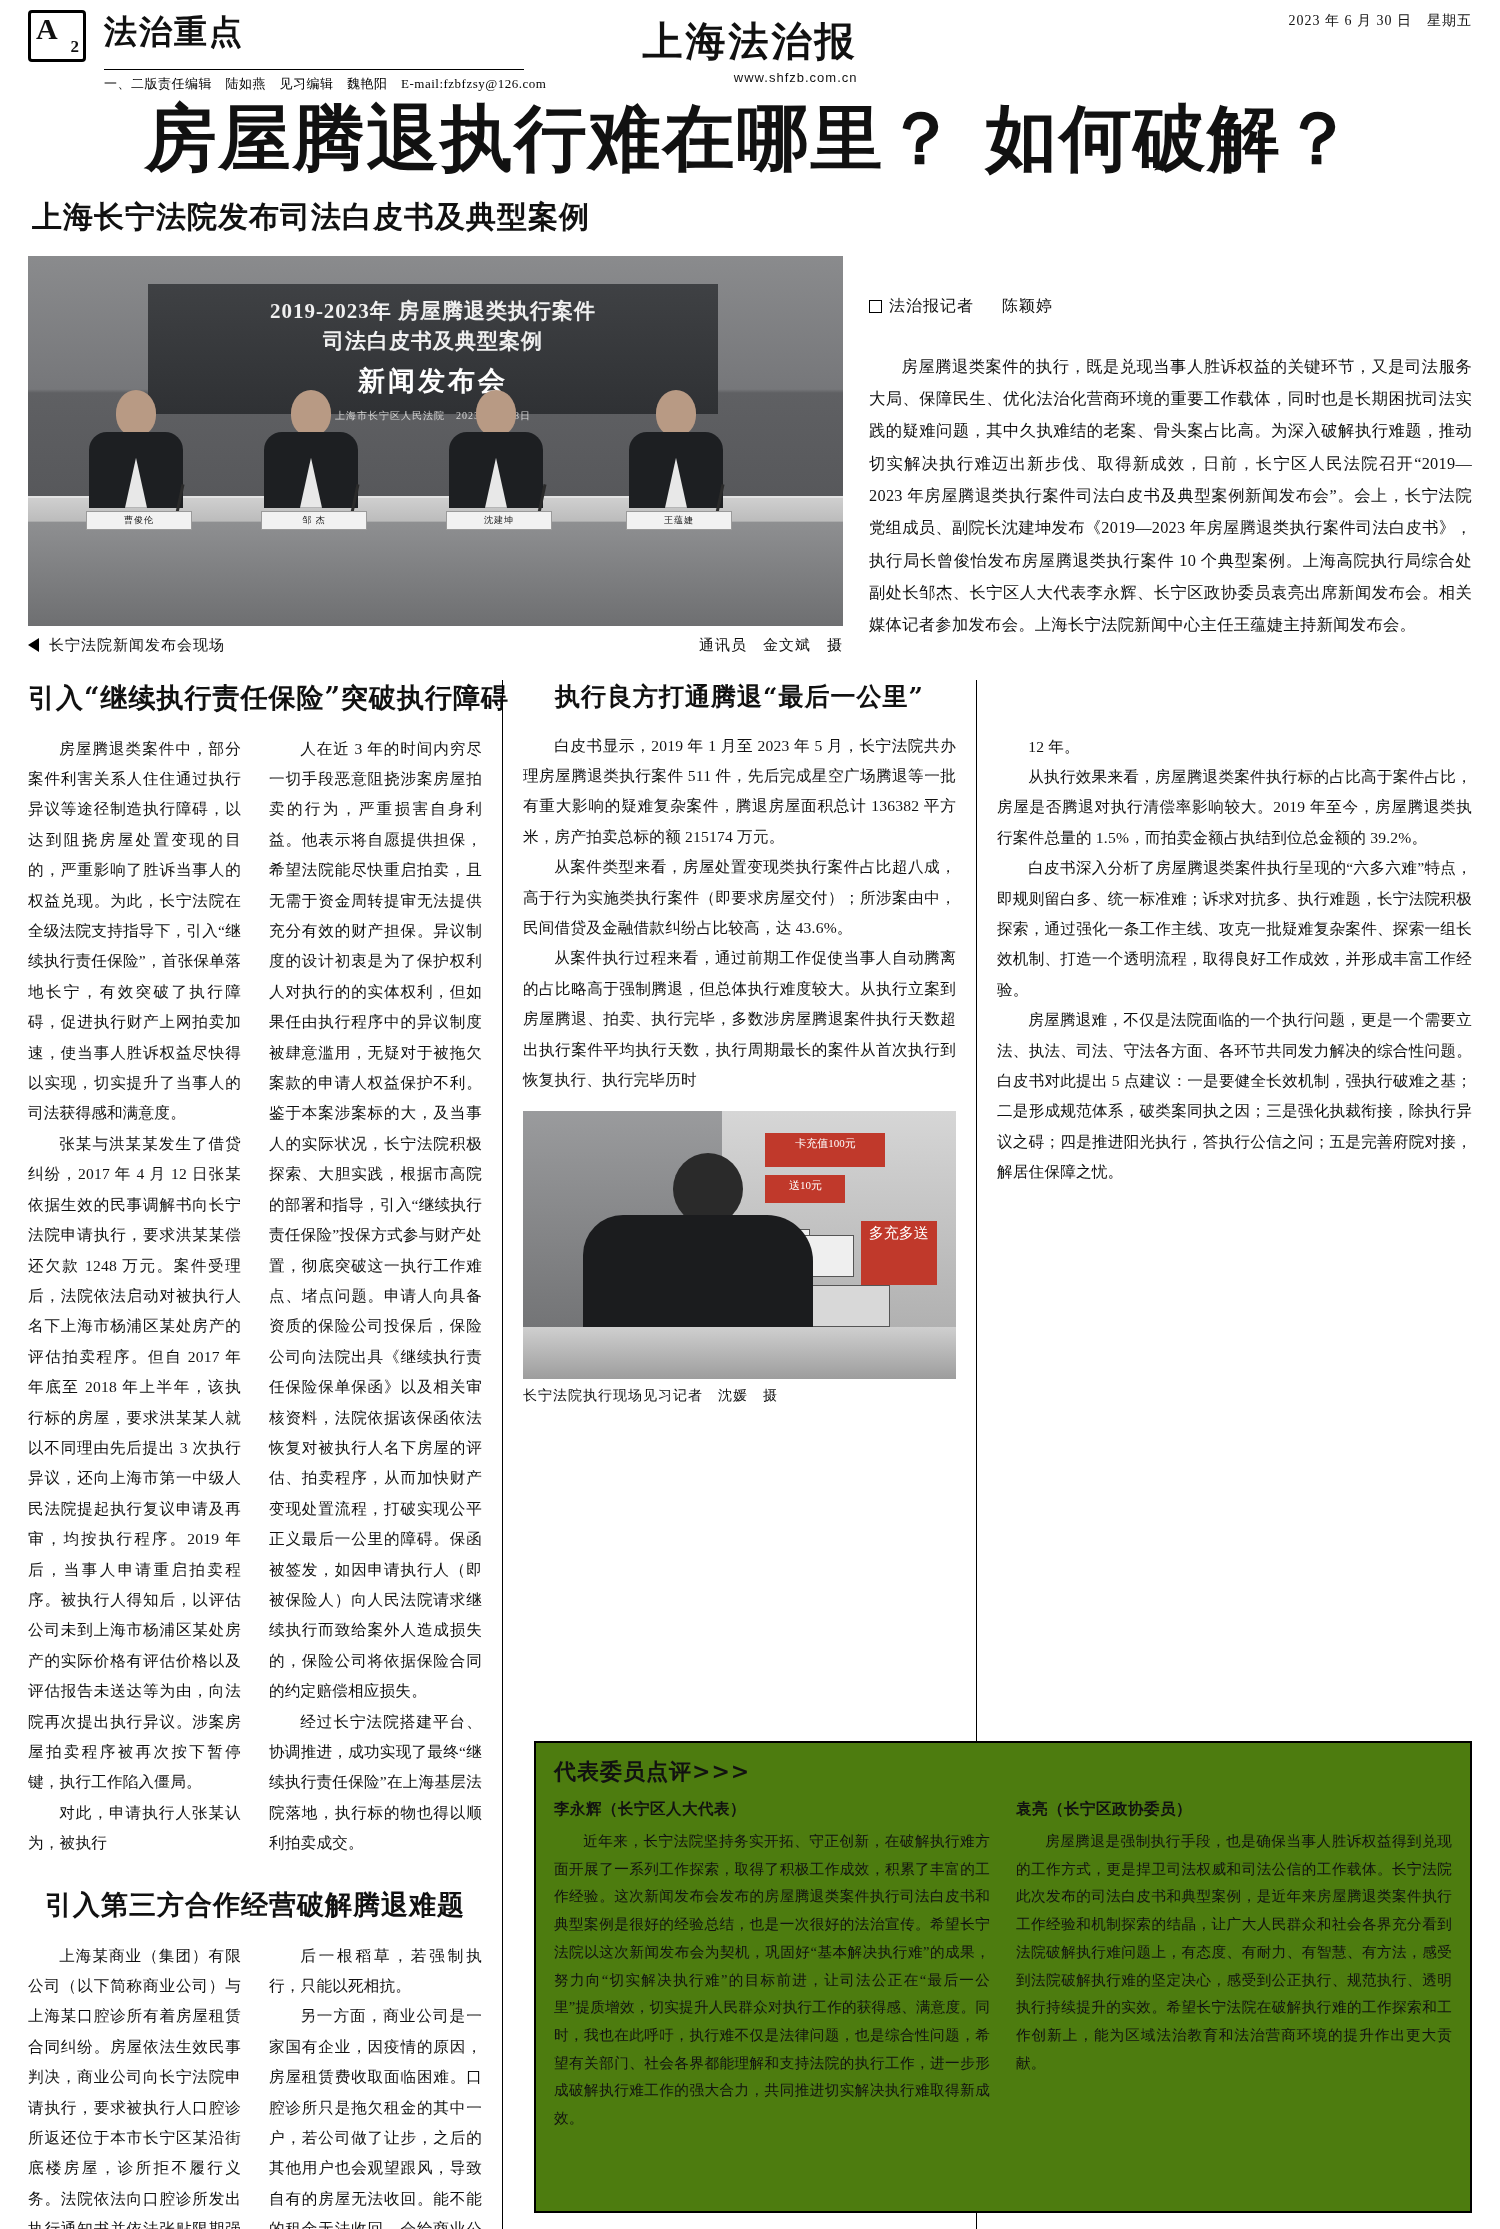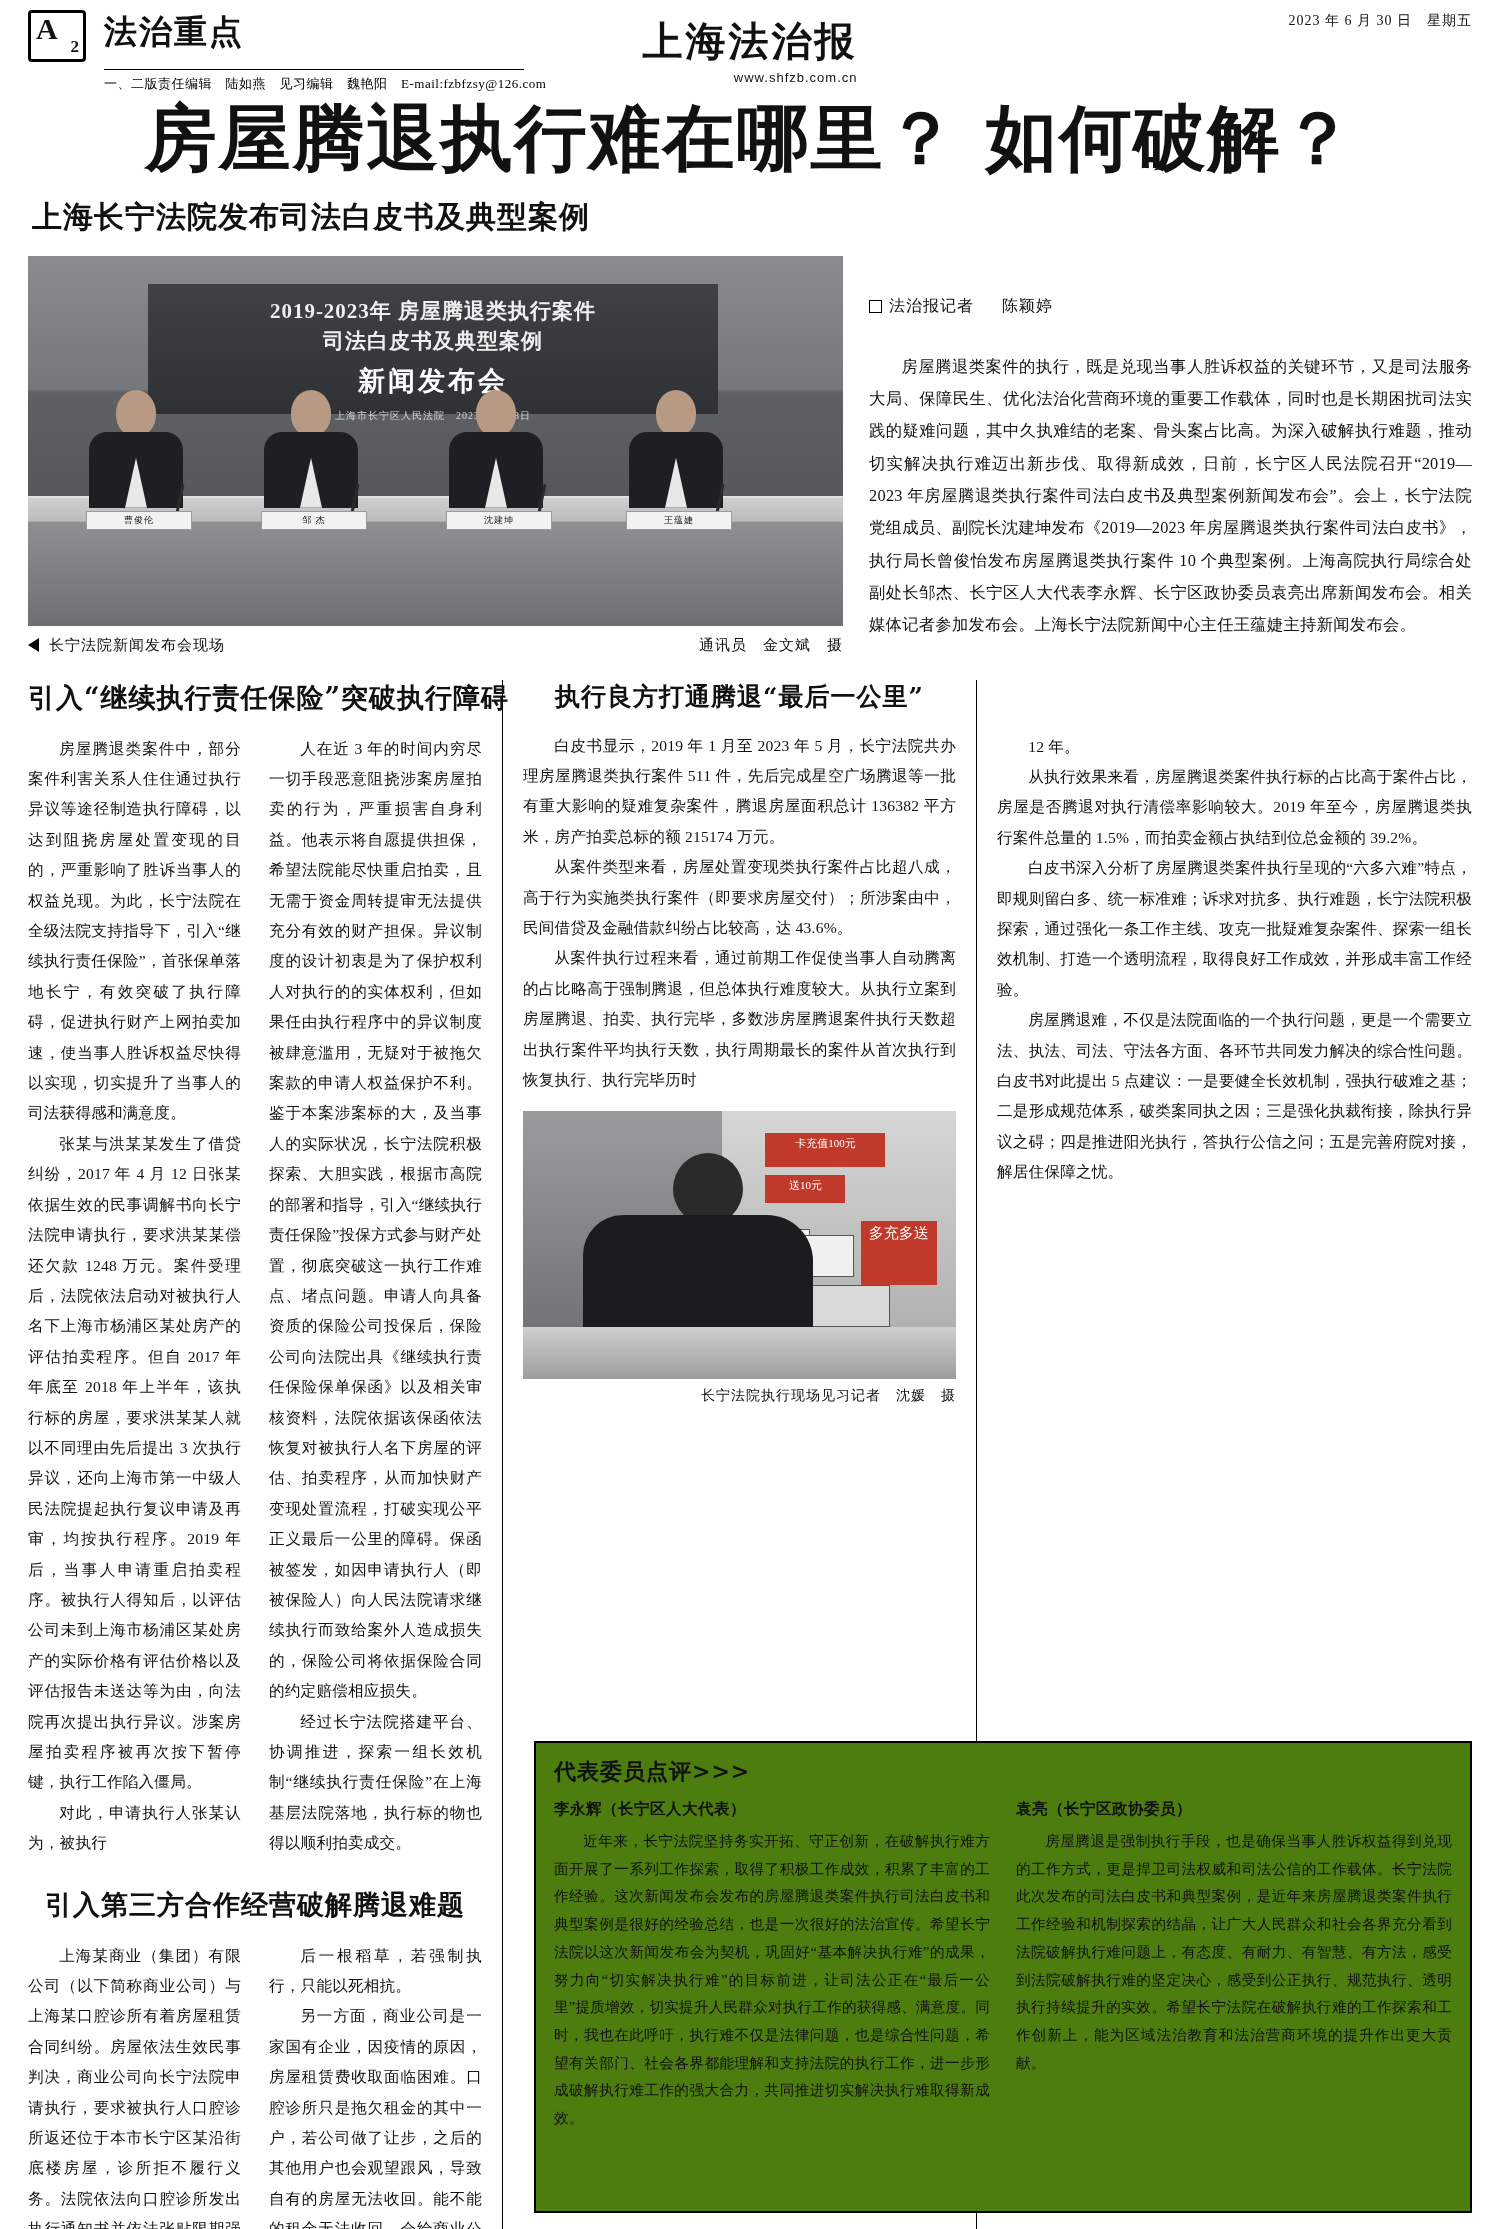--- a/index.html
+++ b/index.html
@@ -400,21 +400,21 @@
     border-radius: 40px 46px 0 0;
   }
   .photo2 .desk2 {
     position: absolute;
     left: 0; right: 0; bottom: 0;
     height: 52px;
     background: linear-gradient(180deg,#cfcfcf,#9d9d9d);
   }
   .cap-row2 {
     display: flex;
-    justify-content: flex-end;
+    justify-content: flex-start;
     font-size: 14px;
     letter-spacing: 1px;
     margin-bottom: 24px;
   }
 
   
   .comment-box {
     position: absolute;
     left: 534px;
     right: 28px;
@@ -546,21 +546,21 @@
     <div class="col col-1">
       <div class="sub-title">引入“继续执行责任保险”突破执行障碍</div>
       <div class="split2">
         <div class="s">
           <p class="body-text">房屋腾退类案件中，部分案件利害关系人住住通过执行异议等途径制造执行障碍，以达到阻挠房屋处置变现的目的，严重影响了胜诉当事人的权益兑现。为此，长宁法院在全级法院支持指导下，引入“继续执行责任保险”，首张保单落地长宁，有效突破了执行障碍，促进执行财产上网拍卖加速，使当事人胜诉权益尽快得以实现，切实提升了当事人的司法获得感和满意度。</p>
           <p class="body-text">张某与洪某某发生了借贷纠纷，2017 年 4 月 12 日张某依据生效的民事调解书向长宁法院申请执行，要求洪某某偿还欠款 1248 万元。案件受理后，法院依法启动对被执行人名下上海市杨浦区某处房产的评估拍卖程序。但自 2017 年年底至 2018 年上半年，该执行标的房屋，要求洪某某人就以不同理由先后提出 3 次执行异议，还向上海市第一中级人民法院提起执行复议申请及再审，均按执行程序。2019 年后，当事人申请重启拍卖程序。被执行人得知后，以评估公司未到上海市杨浦区某处房产的实际价格有评估价格以及评估报告未送达等为由，向法院再次提出执行异议。涉案房屋拍卖程序被再次按下暂停键，执行工作陷入僵局。</p>
           <p class="body-text">对此，申请执行人张某认为，被执行</p>
         </div>
         <div class="s">
           <p class="body-text">人在近 3 年的时间内穷尽一切手段恶意阻挠涉案房屋拍卖的行为，严重损害自身利益。他表示将自愿提供担保，希望法院能尽快重启拍卖，且无需于资金周转提审无法提供充分有效的财产担保。异议制度的设计初衷是为了保护权利人对执行的的实体权利，但如果任由执行程序中的异议制度被肆意滥用，无疑对于被拖欠案款的申请人权益保护不利。鉴于本案涉案标的大，及当事人的实际状况，长宁法院积极探索、大胆实践，根据市高院的部署和指导，引入“继续执行责任保险”投保方式参与财产处置，彻底突破这一执行工作难点、堵点问题。申请人向具备资质的保险公司投保后，保险公司向法院出具《继续执行责任保险保单保函》以及相关审核资料，法院依据该保函依法恢复对被执行人名下房屋的评估、拍卖程序，从而加快财产变现处置流程，打破实现公平正义最后一公里的障碍。保函被签发，如因申请执行人（即被保险人）向人民法院请求继续执行而致给案外人造成损失的，保险公司将依据保险合同的约定赔偿相应损失。</p>
-          <p class="body-text">经过长宁法院搭建平台、协调推进，探索一组长效机制“继续执行责任保险”在上海基层法院落地，执行标的物也得以顺利拍卖成交。</p>
+          <p class="body-text">经过长宁法院搭建平台、协调推进，成功实现了最终“继续执行责任保险”在上海基层法院落地，执行标的物也得以顺利拍卖成交。</p>
         </div>
       </div>
 
       <div class="sub-title" style="margin-top:28px;">引入第三方合作经营破解腾退难题</div>
       <div class="split2">
         <div class="s">
           <p class="body-text">上海某商业（集团）有限公司（以下简称商业公司）与上海某口腔诊所有着房屋租赁合同纠纷。房屋依法生效民事判决，商业公司向长宁法院申请执行，要求被执行人口腔诊所返还位于本市长宁区某沿街底楼房屋，诊所拒不履行义务。法院依法向口腔诊所发出执行通知书并依法张贴限期强制腾退的公告，公告期间口腔诊所依然没有履行。</p>
 
         </div>
         <div class="s">

